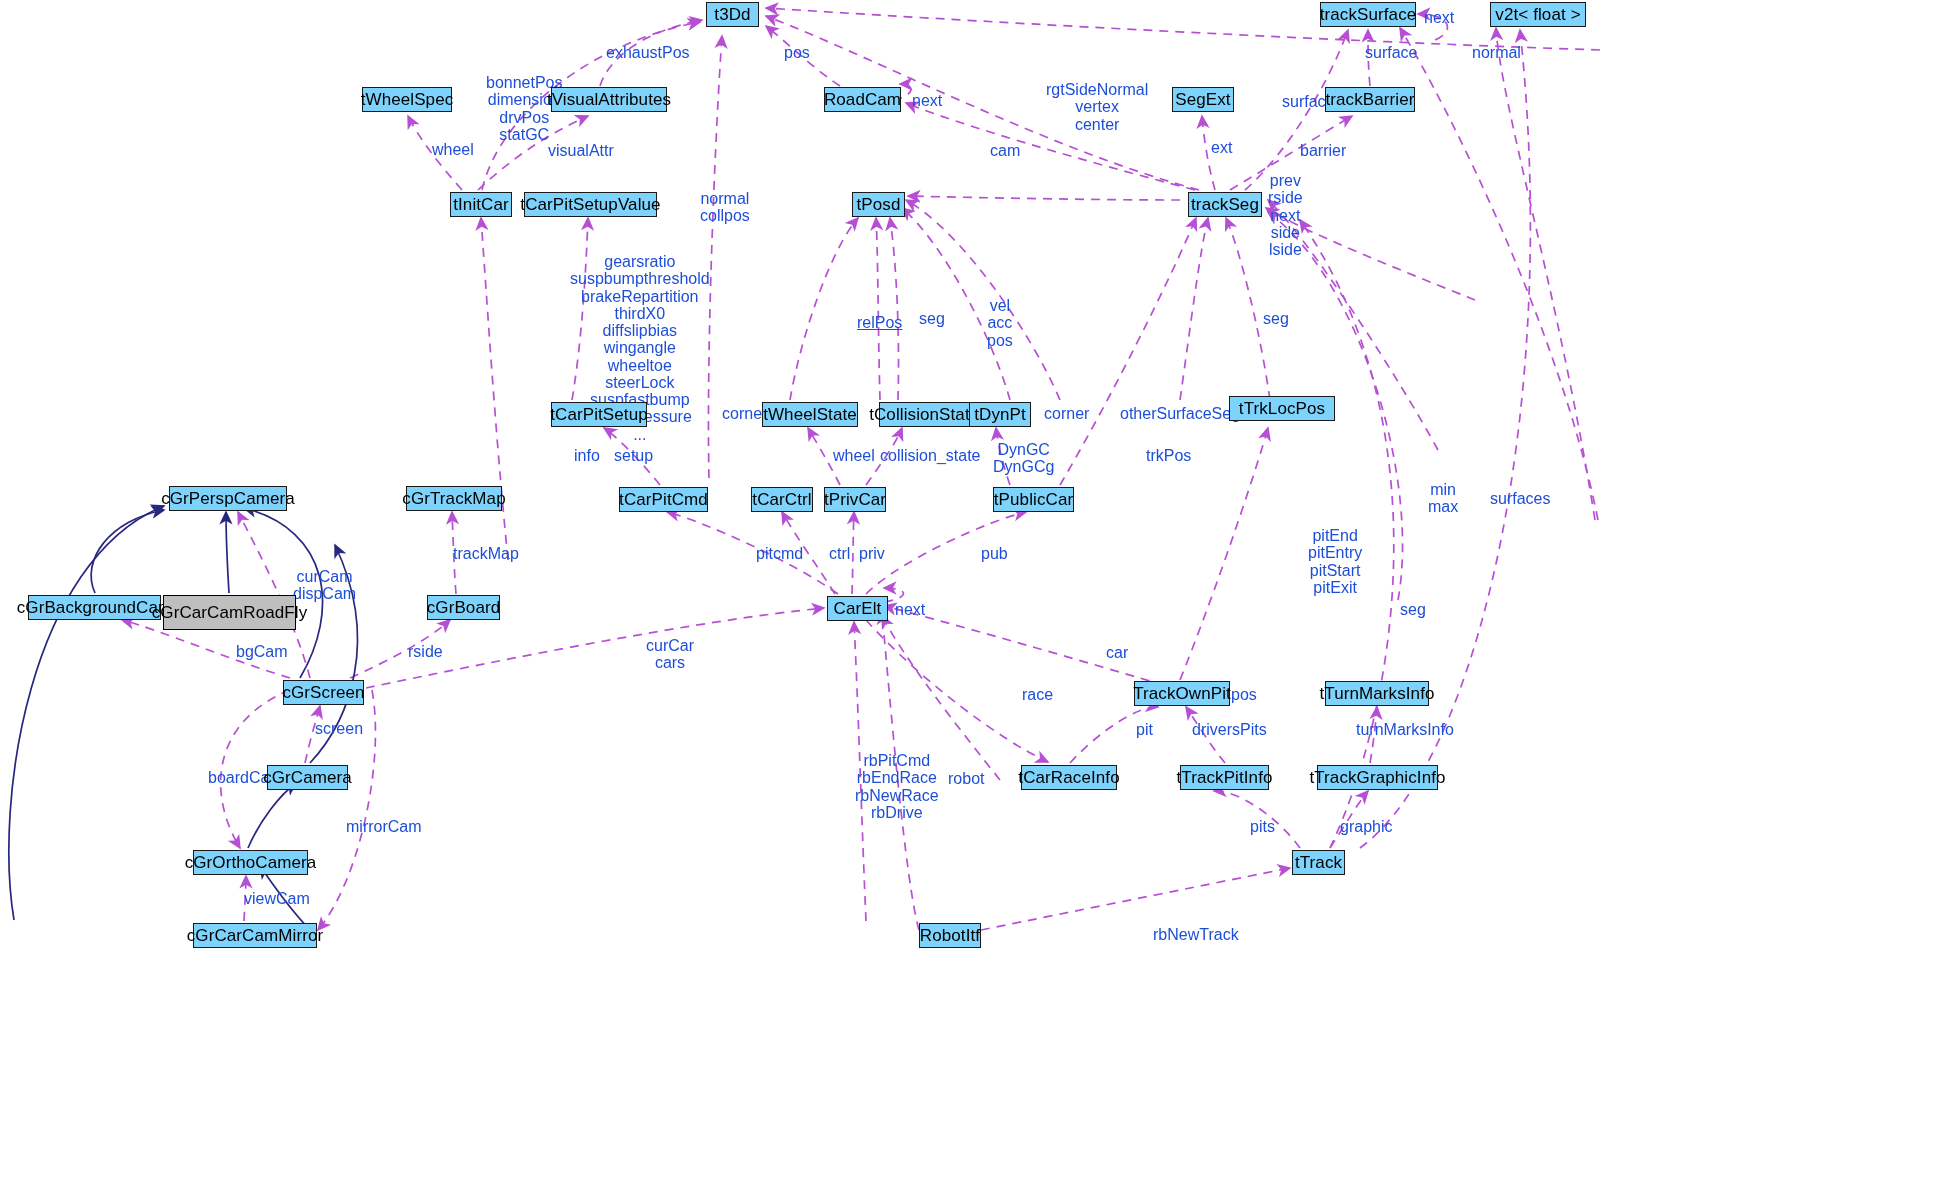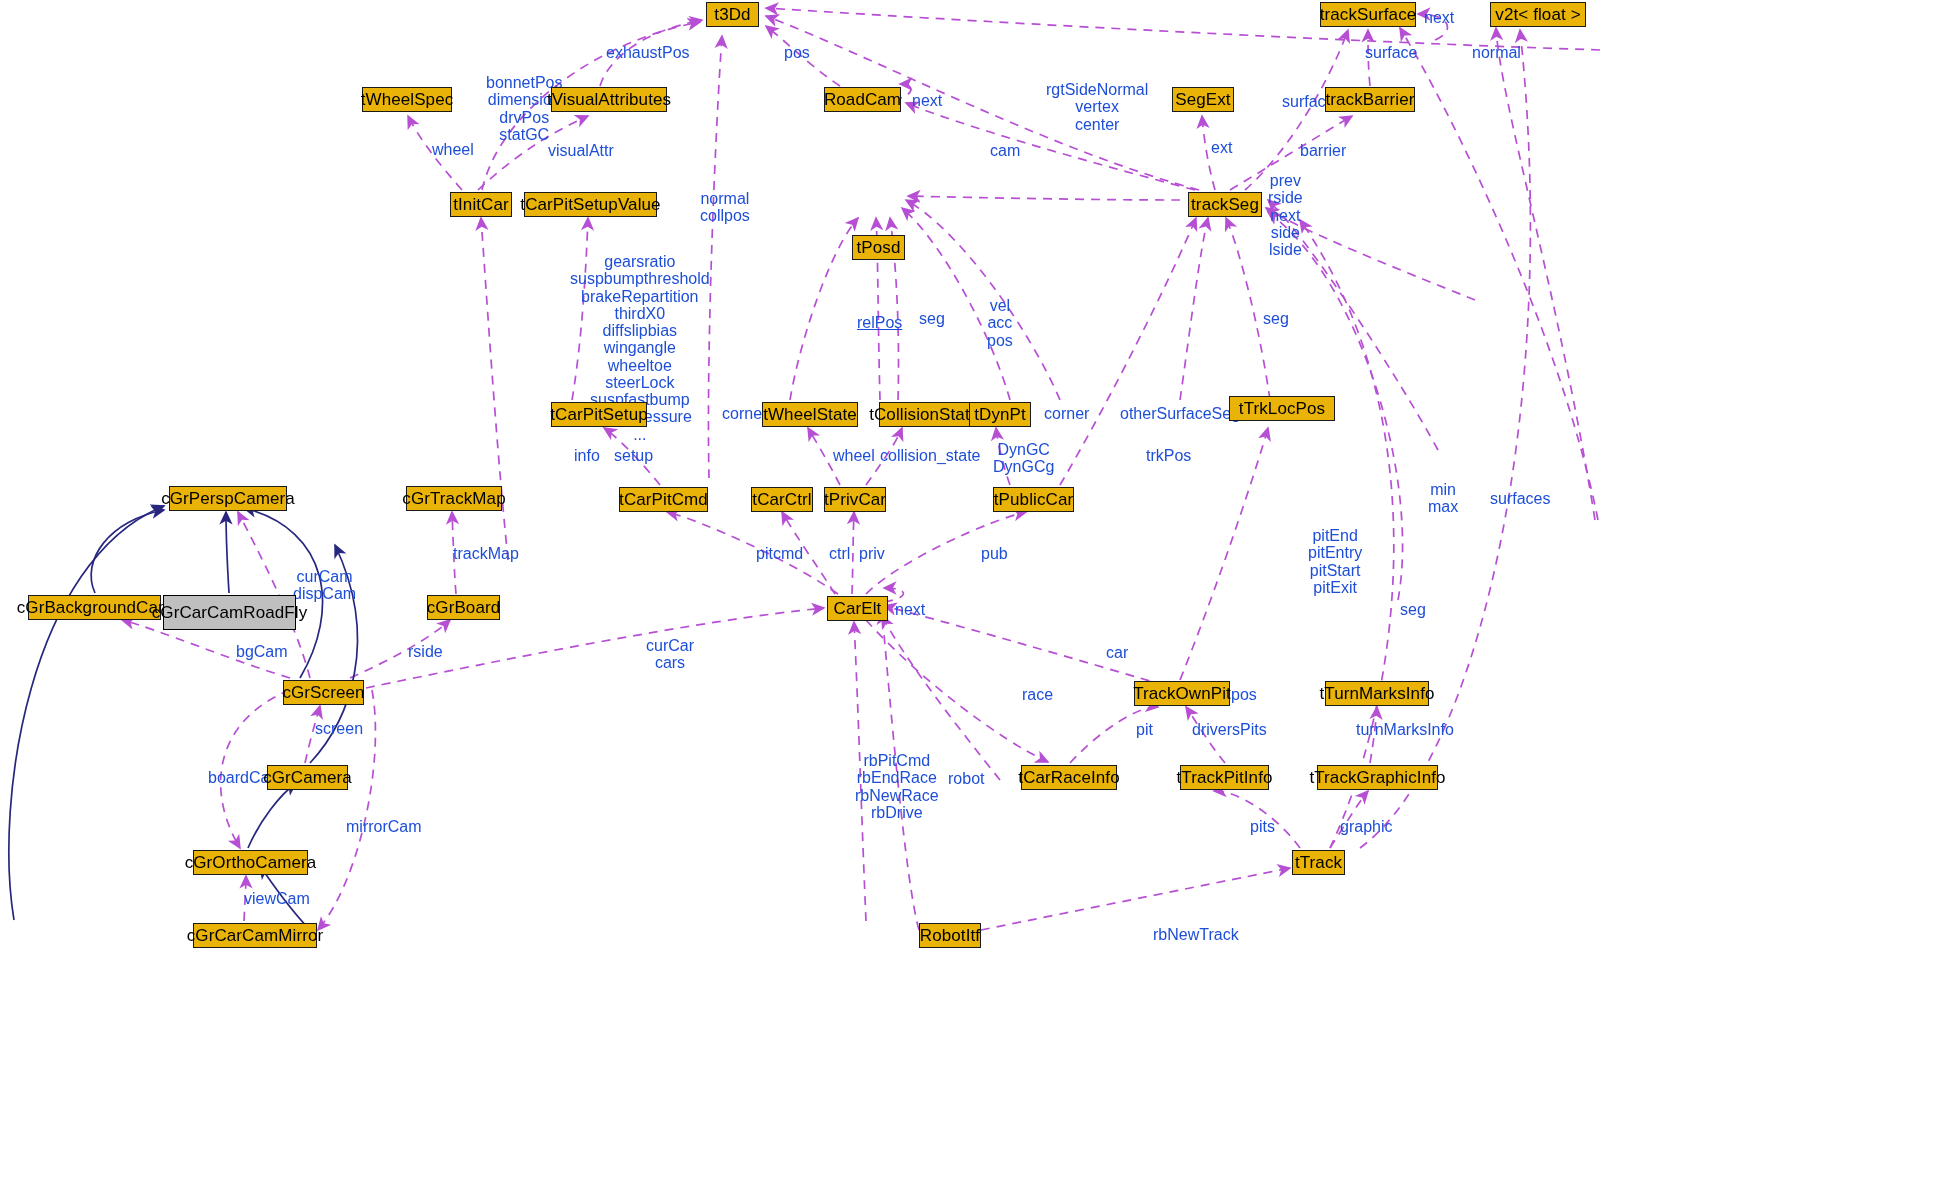--- a/index.html
+++ b/index.html
@@ -10,21 +10,21 @@
     height:1177px;
     background:#ffffff;
     font-family:"Liberation Sans","DejaVu Sans",sans-serif;
     overflow:hidden;
   }
   #edges{position:absolute;left:0;top:0;width:1942px;height:1177px;}
   .node{
     position:absolute;
     box-sizing:border-box;
     border:1.4px solid #1a1a1a;
-    background:#eab308;
+    background:#7dd3fc;
     color:#000000;
     font-size:17px;
     line-height:1;
     display:flex;
     align-items:center;
     justify-content:center;
     white-space:nowrap;
     letter-spacing:0.1px;
     z-index:3;
   }
@@ -174,21 +174,21 @@
       <div class="node" style="left: 706px; top: 2px; width: 53px; height: 25px;">t3Dd</div>
       <div class="node" style="left: 1320px; top: 2px; width: 96px; height: 25px;">trackSurface</div>
       <div class="node" style="left: 1490px; top: 2px; width: 96px; height: 25px;">v2t&lt; float &gt;</div>
       <div class="node" style="left: 362px; top: 87px; width: 90px; height: 25px;">tWheelSpec</div>
       <div class="node" style="left: 551px; top: 87px; width: 116px; height: 25px;">tVisualAttributes</div>
       <div class="node" style="left: 824px; top: 87px; width: 77px; height: 25px;">RoadCam</div>
       <div class="node" style="left: 1172px; top: 87px; width: 62px; height: 25px;">SegExt</div>
       <div class="node" style="left: 1325px; top: 87px; width: 90px; height: 25px;">trackBarrier</div>
       <div class="node" style="left: 450px; top: 192px; width: 62px; height: 25px;">tInitCar</div>
       <div class="node" style="left: 524px; top: 192px; width: 133px; height: 25px;">tCarPitSetupValue</div>
-      <div class="node" style="left: 852px; top: 192px; width: 53px; height: 25px; margin-top: 43px;">tPosd</div>
+      <div class="node" style="left: 852px; top: 192px; width: 53px; height: 25px;">tPosd</div>
       <div class="node" style="left: 1188px; top: 192px; width: 74px; height: 25px;">trackSeg</div>
       <div class="node" style="left: 551px; top: 402px; width: 96px; height: 25px;">tCarPitSetup</div>
       <div class="node" style="left: 762px; top: 402px; width: 96px; height: 25px;">tWheelState</div>
       <div class="node" style="left: 879px; top: 402px; width: 100px; height: 25px;">tCollisionState_</div>
       <div class="node" style="left: 969px; top: 402px; width: 62px; height: 25px;">tDynPt</div>
       <div class="node" style="left: 1229px; top: 396px; width: 106px; height: 25px;">tTrkLocPos</div>
       <div class="node" style="left: 169px; top: 486px; width: 118px; height: 25px;">cGrPerspCamera</div>
       <div class="node" style="left: 406px; top: 486px; width: 96px; height: 25px;">cGrTrackMap</div>
       <div class="node" style="left: 619px; top: 487px; width: 89px; height: 25px;">tCarPitCmd</div>
       <div class="node" style="left: 751px; top: 487px; width: 62px; height: 25px;">tCarCtrl</div>

